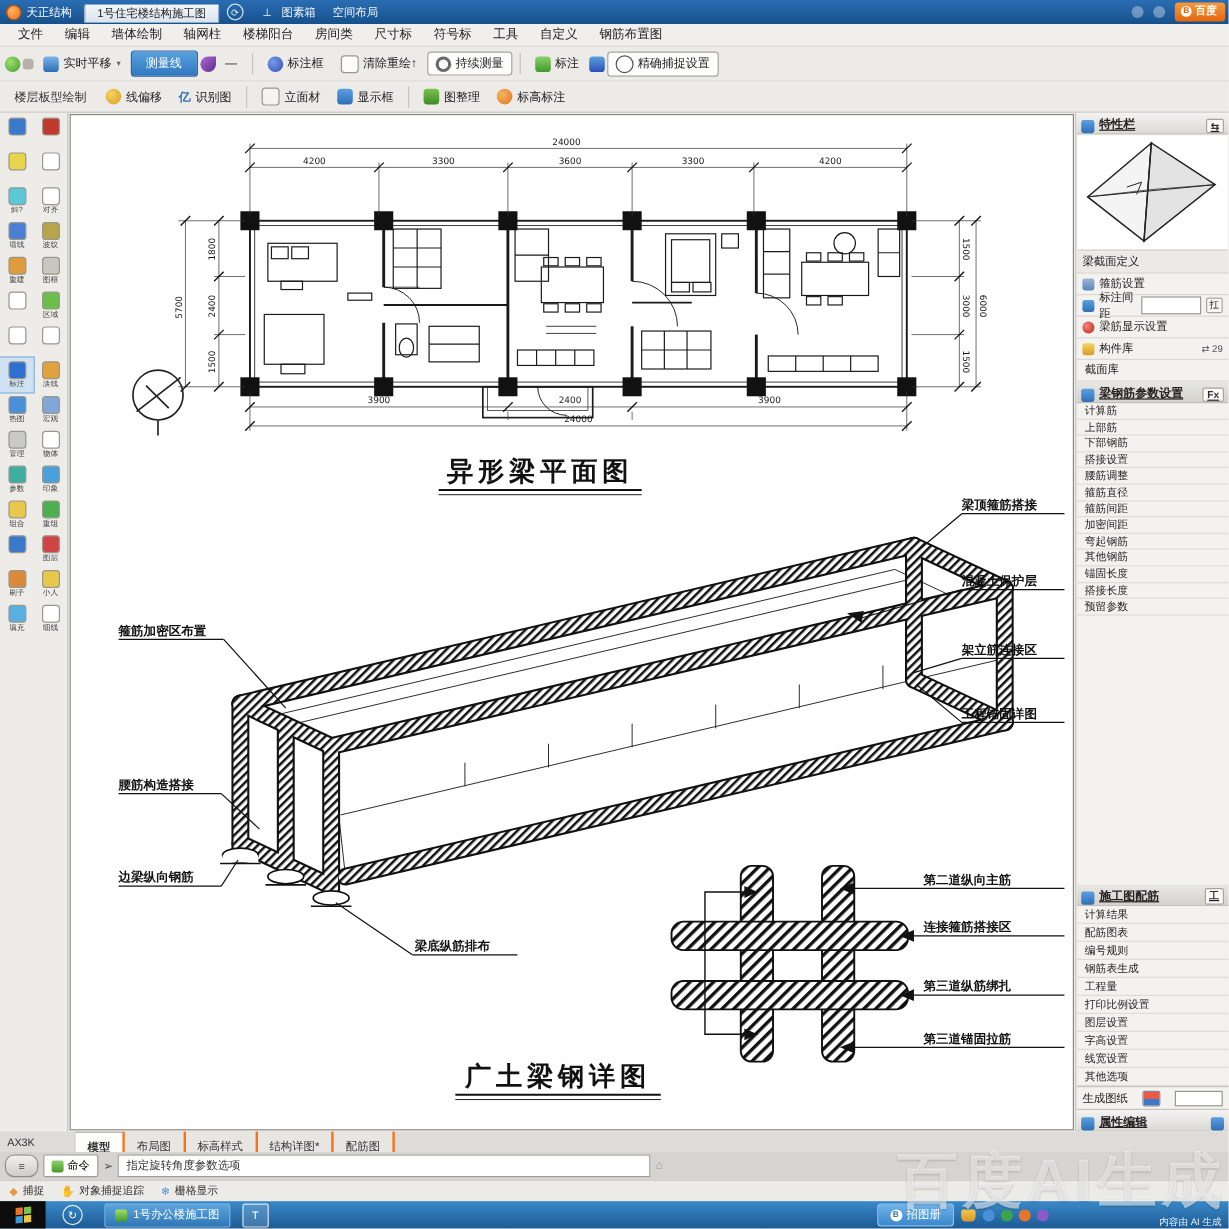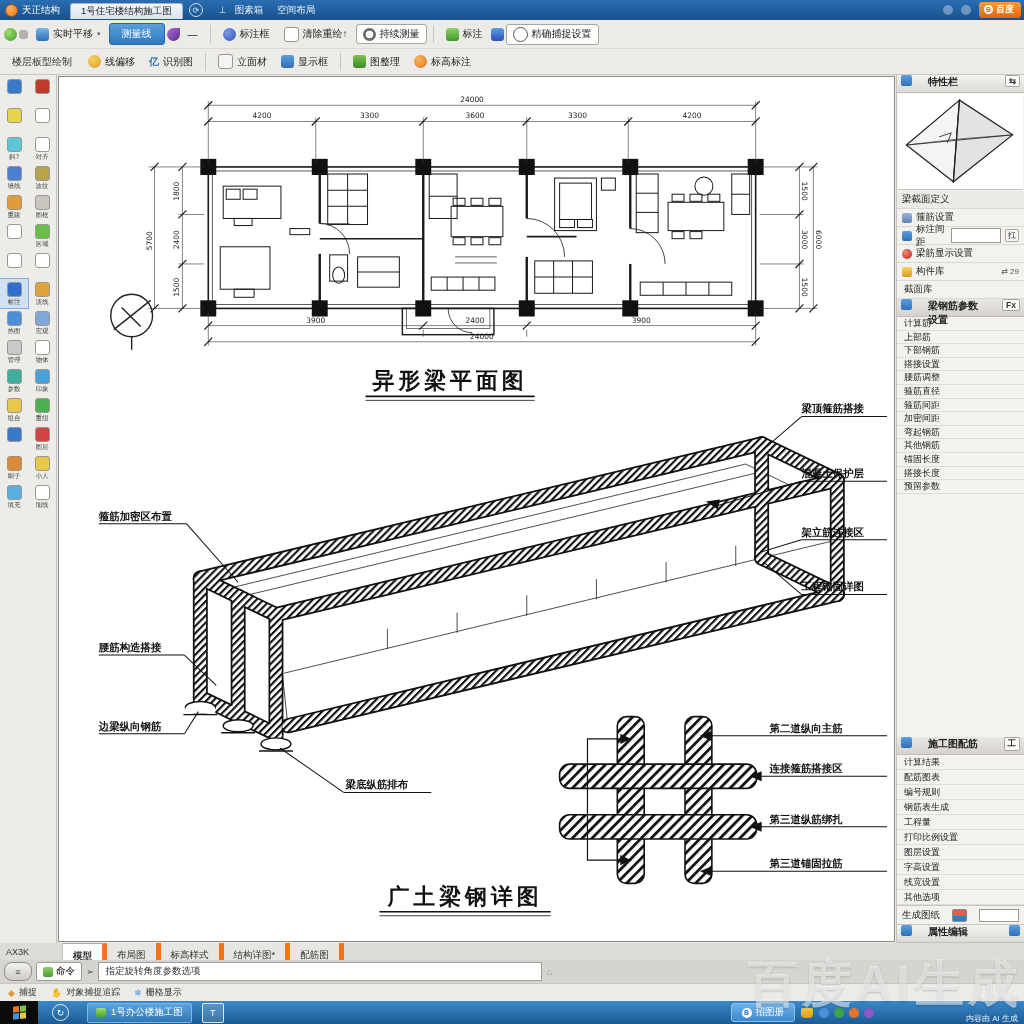--- a/index.html
+++ b/index.html
@@ -50,42 +50,42 @@
   .canvas-wrap{flex:1;position:relative;background:#fff;border:1px solid #8d8a86;margin:1px;}
   .canvas-wrap svg{position:absolute;inset:0;width:100%;height:100%;}
   
   .dim{font-family:"DejaVu Sans",sans-serif;font-size:7.5px;fill:#1a1a1a;}
   .callout{font-family:"DejaVu Sans",sans-serif;font-size:10.5px;fill:#111;font-weight:bold;}
   .dtitle{font-family:"DejaVu Sans",sans-serif;font-size:22px;font-weight:bold;fill:#111;letter-spacing:4px;}
   
   .rpanel{width:127px;background:#f3f2ef;border-left:1px solid #c6c3bf;display:flex;flex-direction:column;
           font-size:9.5px;color:#222;overflow:hidden;}
   .phead{height:17px;background:linear-gradient(#f4f3f1,#dcdad6);border-bottom:1px solid #c2bfba;display:flex;
-         align-items:flex-start;padding:0 4px;gap:16px;font-weight:bold;font-size:10px;flex:0 0 auto;}
+         align-items:flex-end;padding:0 4px;gap:4px;font-weight:bold;font-size:10px;flex:0 0 auto;text-decoration:underline;}
   .phead .pic{width:11px;height:11px;border-radius:2px;background:linear-gradient(#5aa0e0,#2f6fb8);flex:0 0 auto;}
   .phead .rbtn{margin-left:auto;font-size:8.5px;border:1px solid #a8a5a0;background:#fbfbfa;border-radius:2px;
          padding:0 3px;color:#333;}
   .preview{height:95px;background:#fff;border-bottom:1px solid #c8c5c0;margin:1px;flex:0 0 auto;}
   .prow{height:17px;display:flex;align-items:center;gap:4px;padding:0 5px;border-bottom:1px solid #dbd9d5;flex:0 0 auto;}
   .prow .pic{width:10px;height:10px;border-radius:2px;flex:0 0 auto;}
   .prow .grow{flex:1;overflow:hidden;white-space:nowrap;}
   .mini-input{width:44px;height:11px;background:#fff;border:1px solid #9a978f;flex:0 0 auto;}
   .mini-btn{font-size:8px;border:1px solid #a8a5a0;background:#f6f5f3;padding:0 2px;border-radius:2px;}
   .list{flex:0 0 auto;}
   .lrow{height:12.6px;line-height:12.6px;padding:0 7px;border-bottom:1px solid #dedcd8;font-size:9px;
         white-space:nowrap;overflow:hidden;}
   .lrow2{height:14px;line-height:14px;}
   .pgap{flex:1 1 auto;}
   .genrow{height:18px;display:flex;align-items:center;gap:12px;padding:0 5px;border-top:1px solid #c8c5c0;
           border-bottom:1px solid #c8c5c0;flex:0 0 auto;}
   .genrow .chip{width:13px;height:11px;background:linear-gradient(#e85a4a 50%,#3a78c9 50%);border:1px solid #888;border-radius:2px;}
   
   .tabsrow{height:17px;background:#dedcd8;display:flex;align-items:center;font-size:9.5px;flex:0 0 auto;}
   .tabs-left{width:56px;padding-left:6px;color:#333;font-size:9px;}
-  .tab-item{padding:4px 10px;height:100%;display:flex;align-items:center;border-right:5px solid #f97316;color:#333;white-space:nowrap;}
+  .tab-item{padding:4px 10px;height:100%;display:flex;align-items:center;border-right:2px solid #f97316;color:#333;white-space:nowrap;}
   .tab-item.on{background:#fdfdfc;font-weight:bold;border-top:1px solid #aaa;}
   .cmdrow{height:23px;background:#d6d4d0;display:flex;align-items:center;gap:4px;padding:0 4px;flex:0 0 auto;}
   .cmd-pill{width:26px;height:17px;border:1px solid #8f8c87;border-radius:8px;background:linear-gradient(#f2f1ef,#cfccc7);
             display:flex;align-items:center;justify-content:center;font-size:9px;color:#444;}
   .cmd-chip{display:flex;align-items:center;gap:3px;background:#fdfdfc;border:1px solid #a09d98;border-radius:2px;
             height:17px;padding:0 6px;font-size:9.5px;}
   .cmd-chip .pic{width:10px;height:10px;background:linear-gradient(#8fd06a,#4a9a30);border-radius:2px;}
   .cmd-arrow{color:#555;font-size:10px;}
   .cmd-input{flex:0 0 430px;height:17px;background:#fff;border:1px solid #a09d98;font-size:9.5px;color:#333;
              padding:0 6px;font-family:"Liberation Sans",sans-serif;}
@@ -136,20 +136,44 @@
     <span class="tb-menu">空间布局</span>
     <span class="tb-space"></span>
     <span class="win-dot"></span>
     <span class="win-dot"></span>
     <span class="brand-badge">
       <span class="bb">B</span>
       <span>百度</span>
     </span>
   </div>
 
+  <div class="menubar">
+
+      <span class="menu-item">文件</span>
+
+      <span class="menu-item">编辑</span>
+
+      <span class="menu-item">墙体绘制</span>
+
+      <span class="menu-item">轴网柱</span>
+
+      <span class="menu-item">楼梯阳台</span>
+
+      <span class="menu-item">房间类</span>
+
+      <span class="menu-item">尺寸标</span>
+
+      <span class="menu-item">符号标</span>
+
+      <span class="menu-item">工具</span>
+
+      <span class="menu-item">自定义</span>
+
+      <span class="menu-item">钢筋布置图</span>
+    </div>
 
   <div class="toolbar toolbar1">
     <span class="ic round" style="background:radial-gradient(circle at 35% 35%,#9fe06a,#3f9a2e)"></span>
     <span class="ic small" style="background:#b5b2ac"></span>
     <span class="tbtn">
       <span class="ic" style="background:linear-gradient(#7ab4e8,#2f6fb8)"></span>
       <span>实时平移</span>
         <span style="font-size:7px;color:#666">▾</span>
     </span>
     <span class="tbtn active">

